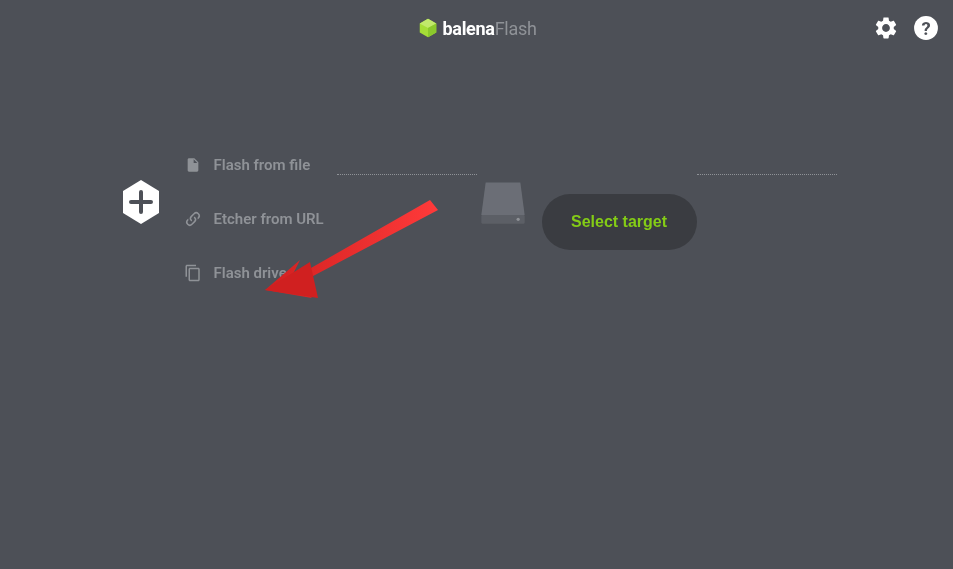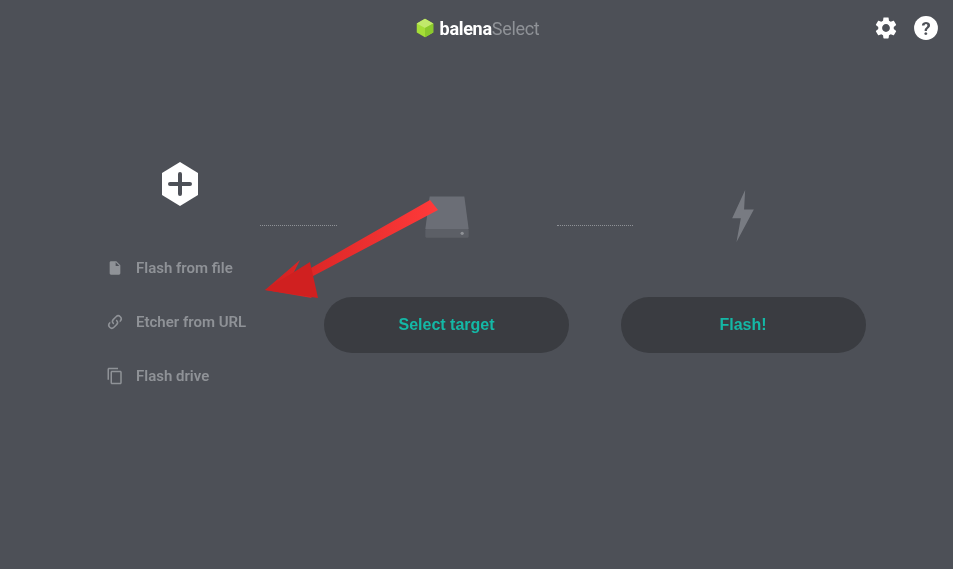--- a/index.html
+++ b/index.html
@@ -61,21 +61,20 @@
     .steps {
       display: flex;
       align-items: center;
       justify-content: center;
       gap: 0;
       width: 100%;
       padding: 0 100px;
     }
     .step {
       display: flex;
-      flex-direction: column;
       align-items: center;
       width: 220px;
       gap: 13px;
     }
     .step-icon-wrap {
       width: 56px;
       height: 56px;
       display: flex;
       align-items: center;
       justify-content: center;
@@ -107,21 +106,21 @@
     }
     .option .opt-icon {
       width: 18px;
       height: 18px;
       display: flex;
       align-items: center;
       justify-content: center;
     }
     .pill-button {
       background: #3a3c41;
-      color: #14b8a6;
+      color: #84cc16;
       border: none;
       border-radius: 32px;
       width: 245px;
       height: 56px;
       font-size: 16px;
       font-weight: 600;
       cursor: pointer;
       margin-top: 6px;
     }
     .arrow-overlay {
@@ -139,21 +138,21 @@
 <div class="header">
   <div class="logo">
     <span class="logo-icon">
       <svg viewBox="0 0 24 24" width="22" height="22">
         <path d="M12 2 L21 7 L21 17 L12 22 L3 17 L3 7 Z" fill="#a5de37"></path>
         <path d="M12 2 L21 7 L12 12 L3 7 Z" fill="#c1e96b"></path>
         <path d="M12 12 L21 7 L21 17 L12 22 Z" fill="#8bc92c"></path>
       </svg>
     </span>
     <span class="logo-text">
-      <span class="bold">balena</span><span class="light">Select</span>
+      <span class="bold">balena</span><span class="light">Flash</span>
     </span>
   </div>
   <div class="header-icons">
     <span class="header-icon">
       <svg viewBox="0 0 24 24" width="26" height="26" fill="#fff">
         <path d="M19.14 12.94c.04-.3.06-.61.06-.94 0-.32-.02-.64-.07-.94l2.03-1.58c.18-.14.23-.41.12-.61l-1.92-3.32c-.12-.22-.37-.29-.59-.22l-2.39.96c-.5-.38-1.03-.7-1.62-.94l-.36-2.54c-.04-.24-.24-.41-.48-.41h-3.84c-.24 0-.43.17-.47.41l-.36 2.54c-.59.24-1.13.57-1.62.94l-2.39-.96c-.22-.08-.47 0-.59.22L2.74 8.87c-.12.21-.08.47.12.61l2.03 1.58c-.05.3-.07.63-.07.94 0 .31.02.64.07.94l-2.03 1.58c-.18.14-.23.41-.12.61l1.92 3.32c.12.22.37.29.59.22l2.39-.96c.5.38 1.03.7 1.62.94l.36 2.54c.05.24.24.41.48.41h3.84c.24 0 .44-.17.47-.41l.36-2.54c.59-.24 1.13-.56 1.62-.94l2.39.96c.22.08.47 0 .59-.22l1.92-3.32c.12-.22.07-.47-.12-.61l-2.01-1.58zM12 15.6c-1.98 0-3.6-1.62-3.6-3.6s1.62-3.6 3.6-3.6 3.6 1.62 3.6 3.6-1.62 3.6-3.6 3.6z"></path>
       </svg>
     </span>
     <span class="header-icon">
       <svg viewBox="0 0 24 24" width="26" height="26" fill="#fff">
@@ -210,28 +209,20 @@
           <path d="M8 6 L40 6 L44 36 L4 36 Z" fill="#6b6e76"></path>
           <rect x="4" y="36" width="40" height="8" rx="1" fill="#5c5f66"></rect>
           <circle cx="38" cy="40" r="1.5" fill="#8f9297"></circle>
         </svg>
       </div>
       <button class="pill-button">Select target</button>
     </div>
 
     <div class="connector"></div>
 
-    <div class="step">
-      <div class="step-icon-wrap">
-        <svg viewBox="0 0 24 48" width="30" height="52" fill="#787b82">
-          <path d="M14 0 L2 26 L10 26 L6 48 L22 18 L13 18 Z"></path>
-        </svg>
-      </div>
-      <button class="pill-button">Flash!</button>
-    </div>
 
   </div>
 </div>
 
 <svg class="arrow-overlay" viewBox="0 0 200 130">
   <defs>
     <linearGradient id="ag" x1="0%" y1="0%" x2="100%" y2="0%">
       <stop offset="0%" stop-color="#d02020"></stop>
       <stop offset="100%" stop-color="#ff3a3a"></stop>
     </linearGradient>

